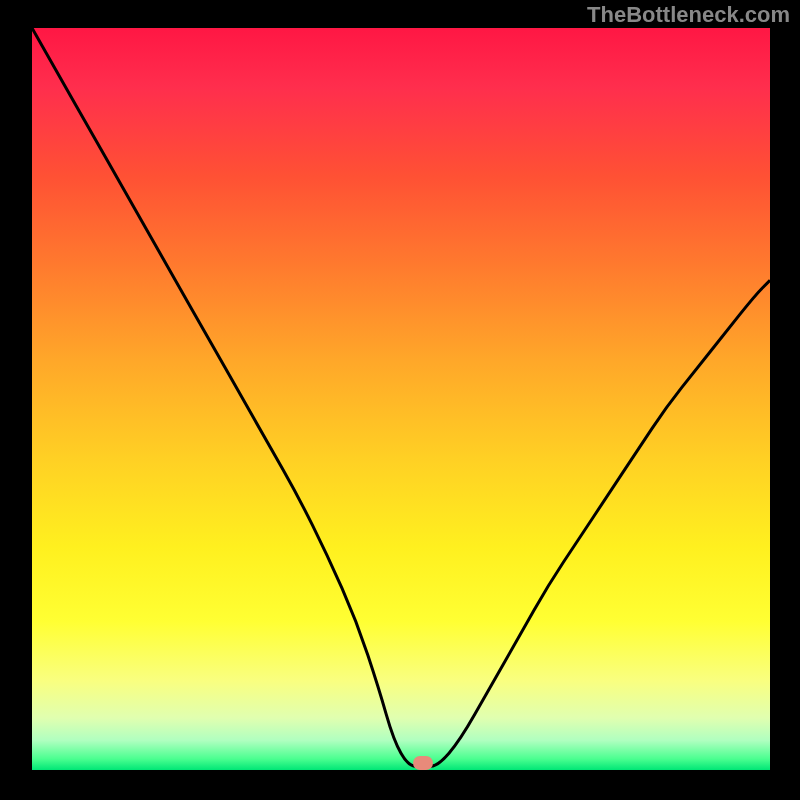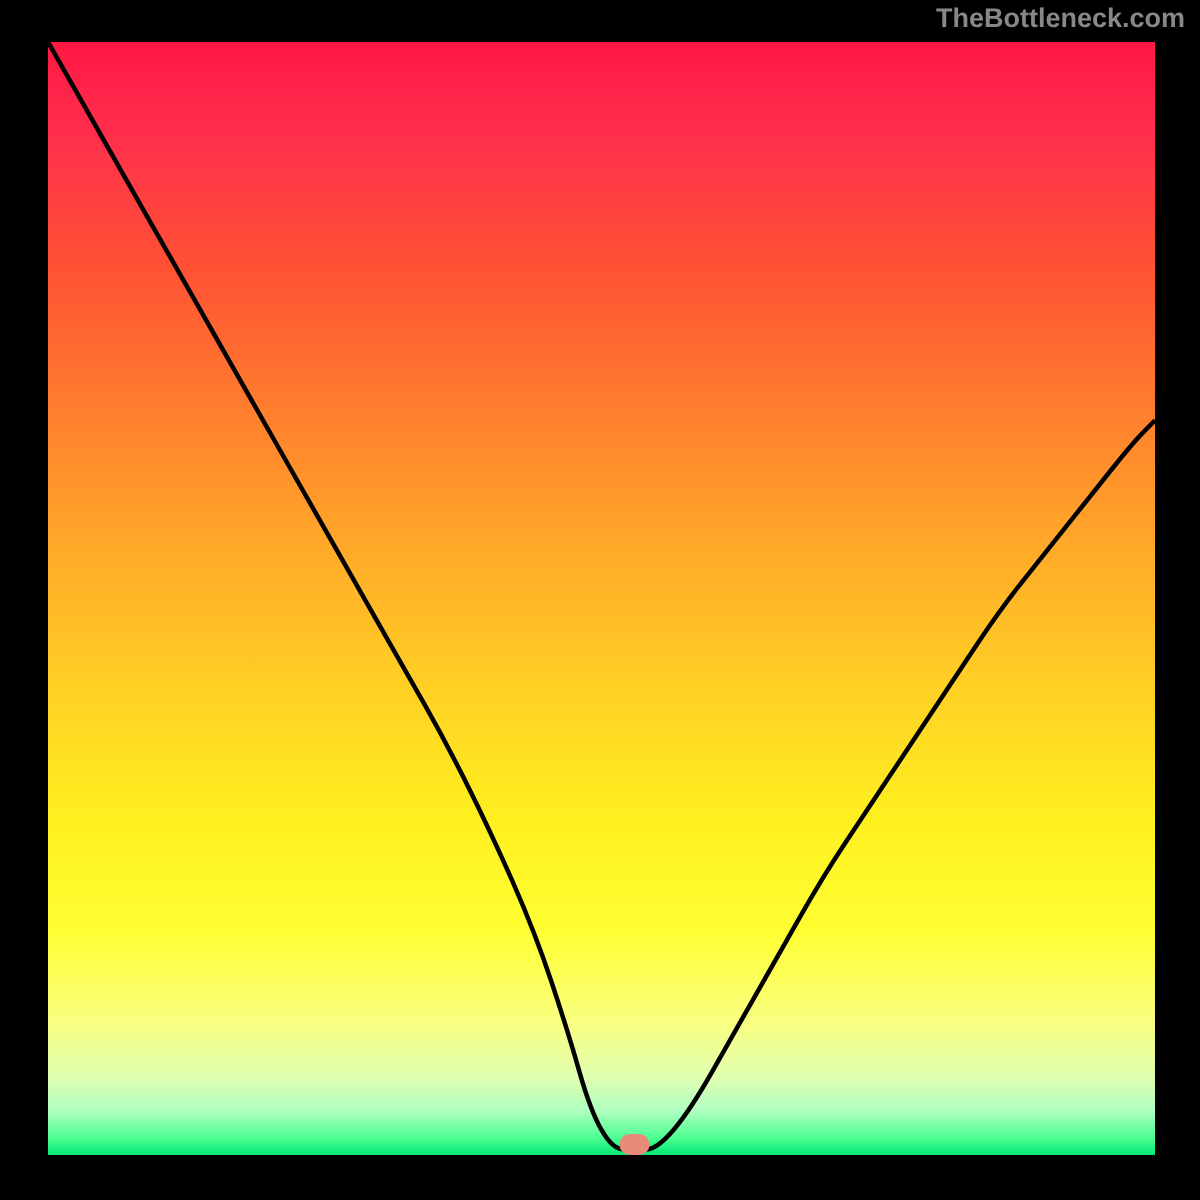--- a/index.html
+++ b/index.html
@@ -13,21 +13,21 @@
   }
   .container {
     width: 800px;
     height: 800px;
     position: relative;
   }
   .watermark {
     position: absolute;
     top: 2px;
     right: 10px;
-    font-size: 18px;
+    font-size: 22px;
     font-weight: bold;
     color: #888;
     z-index: 10;
   }
   .plot-area {
     position: absolute;
     left: 32px;
     top: 28px;
     width: 738px;
     height: 742px;

